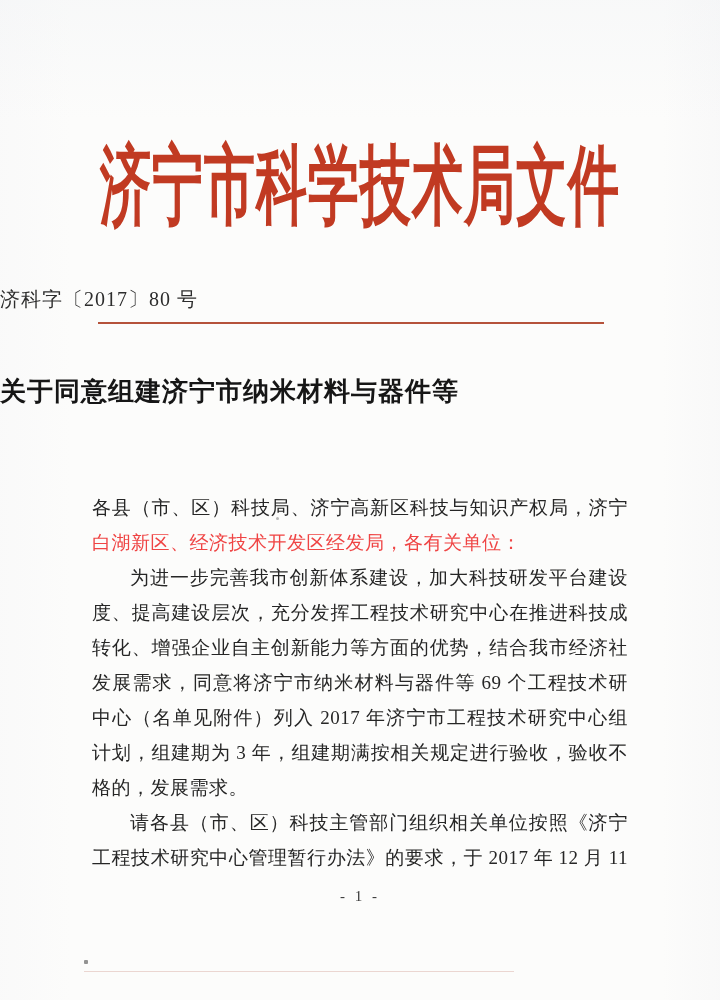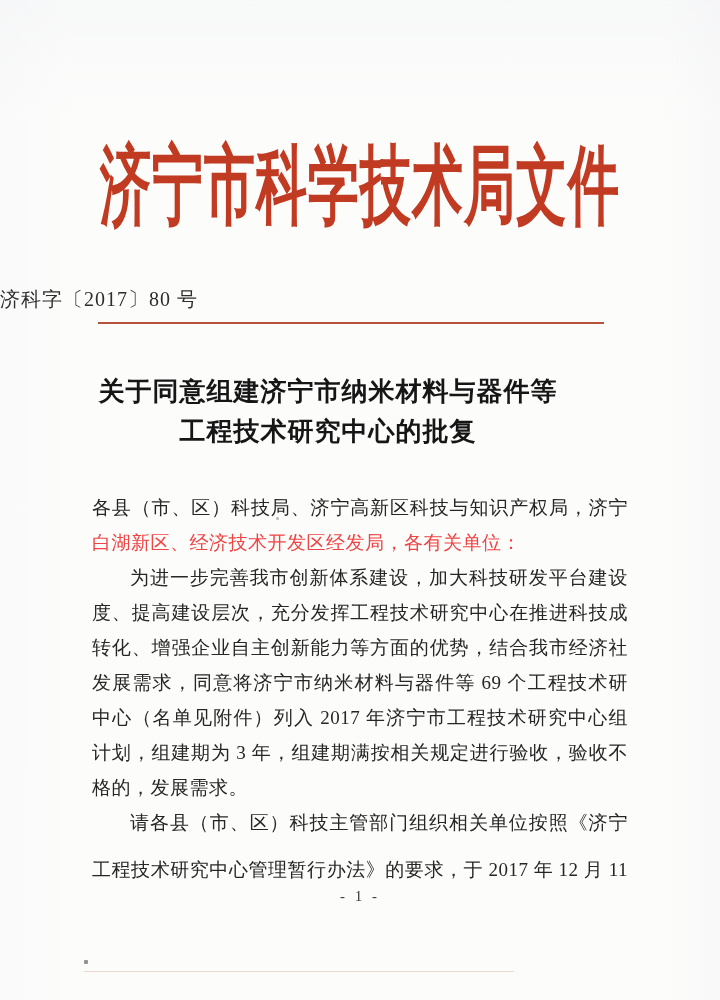--- a/index.html
+++ b/index.html
@@ -63,21 +63,20 @@
     left: 98px;
     width: 506px;
     height: 2px;
     background: var(--rule, #b5523b);
   }
   .title-block {
     position: absolute;
     top: 372px;
     left: 0;
     width: 656px;
-    text-align: center;
     font-size: 26px;
     font-weight: 700;
     line-height: 40px;
     color: #161616;
     letter-spacing: 1px;
   }
   .body-text {
     position: absolute;
     top: 490px;
     left: 92px;
@@ -143,35 +142,34 @@
   <div class="letterhead-wrap">
     <div class="letterhead">济宁市科学技术局文件</div>
   </div>
 
   <div class="doc-number">济科字〔2017〕80 号</div>
 
   <div class="red-rule"></div>
 
   <div class="title-block">
     <div>关于同意组建济宁市纳米材料与器件等</div>
-    <div>工程技术研究中心的批复</div>
   </div>
 
   <div class="body-text">
       <div class="bline just" style="color: rgb(38, 38, 38);">各县（市、区）科技局、济宁高新区科技与知识产权局，济宁太</div>
       <div class="bline" style="color: #ef4444;">白湖新区、经济技术开发区经发局，各有关单位：</div>
       <div class="bline indent just" style="color: rgb(38, 38, 38);">为进一步完善我市创新体系建设，加大科技研发平台建设力</div>
       <div class="bline just" style="color: rgb(38, 38, 38);">度、提高建设层次，充分发挥工程技术研究中心在推进科技成果</div>
       <div class="bline just" style="color: rgb(38, 38, 38);">转化、增强企业自主创新能力等方面的优势，结合我市经济社会</div>
       <div class="bline just" style="color: rgb(38, 38, 38);">发展需求，同意将济宁市纳米材料与器件等 69 个工程技术研究</div>
       <div class="bline just" style="color: rgb(38, 38, 38);">中心（名单见附件）列入 2017 年济宁市工程技术研究中心组建</div>
       <div class="bline just" style="color: rgb(38, 38, 38);">计划，组建期为 3 年，组建期满按相关规定进行验收，验收不合</div>
       <div class="bline" style="color: rgb(38, 38, 38);">格的，发展需求。</div>
       <div class="bline indent just" style="color: rgb(38, 38, 38);">请各县（市、区）科技主管部门组织相关单位按照《济宁市</div>
-      <div class="bline just" style="color: rgb(38, 38, 38); margin-top: 12px;">工程技术研究中心管理暂行办法》的要求，于 2017 年 12 月 11</div>
+      <div class="bline just" style="color: rgb(38, 38, 38);">工程技术研究中心管理暂行办法》的要求，于 2017 年 12 月 11</div>
     </div>
 
   <div class="page-number">- 1 -</div>
 
   <div class="scan-line"></div>
   <div class="speck-a"></div>
   <div class="speck-b"></div>
 
 </div>
 

